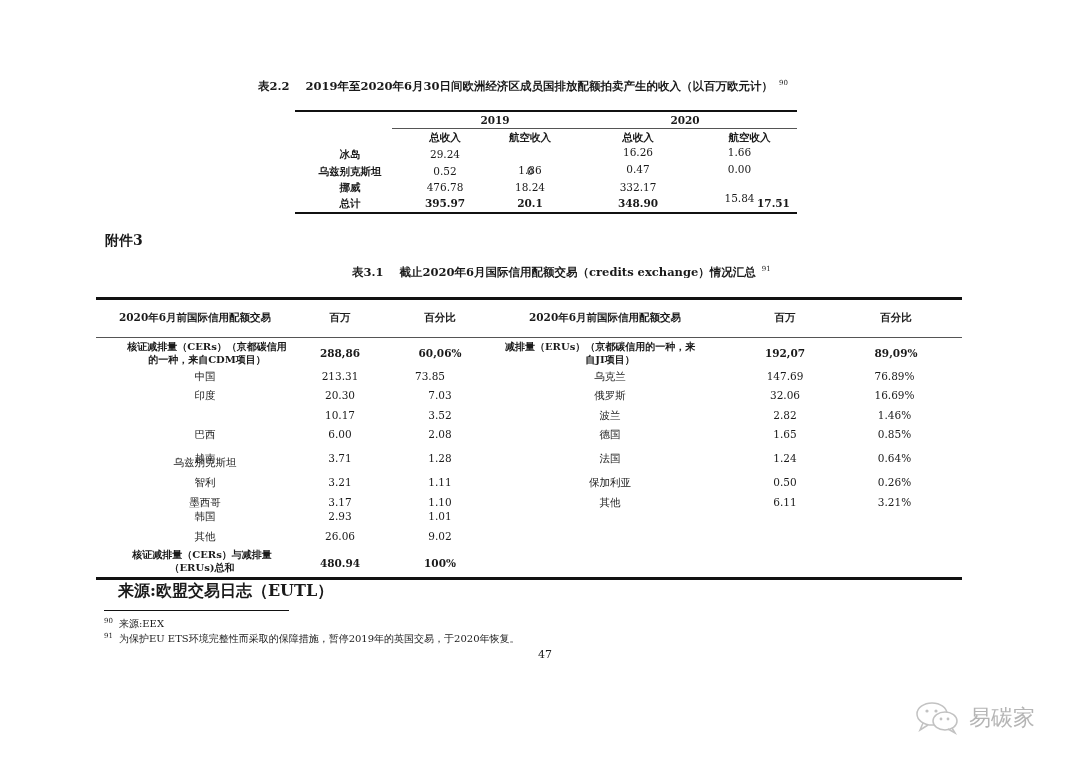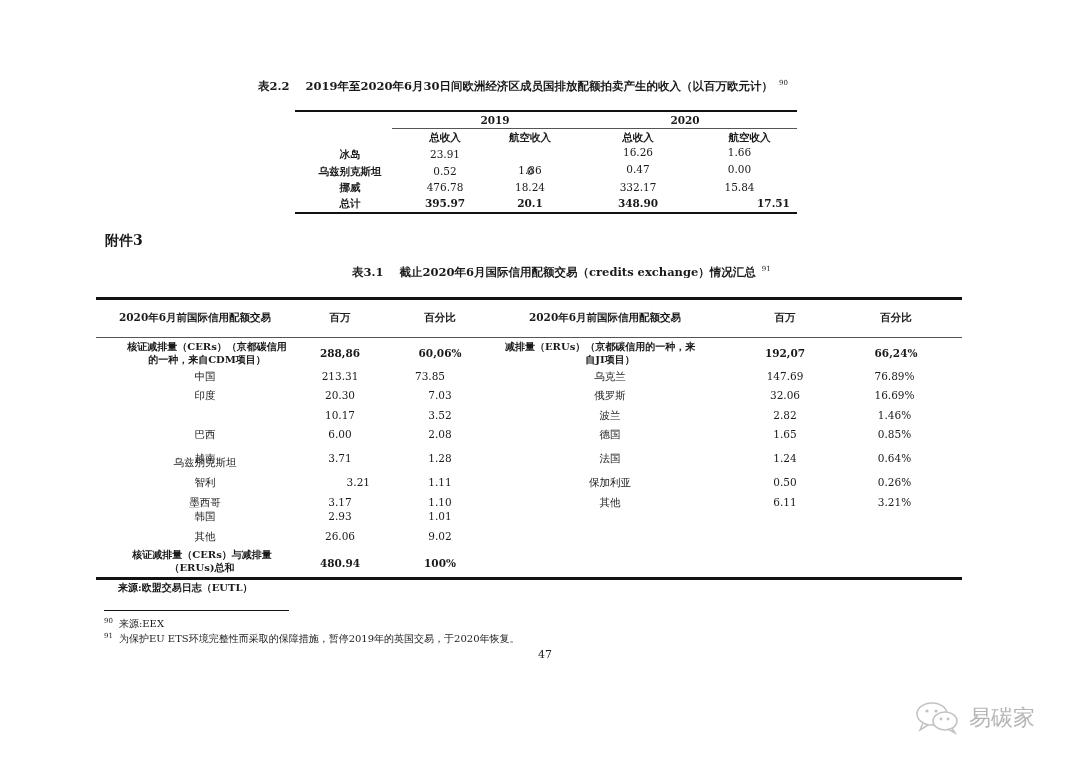--- a/index.html
+++ b/index.html
@@ -36,36 +36,36 @@
 
   <div class="cell b" style="left:455px; top:114px; width:80px;">2019</div>
   <div class="cell b" style="left:645px; top:114px; width:80px;">2020</div>
 
   <div class="cell b" style="left:410px; top:131px; width:70px;">总收入</div>
   <div class="cell b" style="left:495px; top:131px; width:70px;">航空收入</div>
   <div class="cell b" style="left:603px; top:131px; width:70px;">总收入</div>
   <div class="cell b" style="left:712px; top:131px; width:75px;">航空收入</div>
 
   <div class="cell b" style="left:310px; top:148px; width:80px;">冰岛</div>
-  <div class="cell" style="left:410px; top:148px; width:70px;">23.91</div>
+  <div class="cell" style="left:410px; top:148px; width:70px;">29.24</div>
   <div class="cell" style="left:495px; top:148px; width:70px;margin-top:16px;">1.86</div>
   <div class="cell" style="left:603px; top:146px; width:70px;">16.26</div>
   <div class="cell" style="left:712px; top:146px; width:55px;">1.66</div>
 
   <div class="cell b" style="left:310px; top:165px; width:80px;">乌兹别克斯坦</div>
   <div class="cell" style="left:410px; top:165px; width:70px;">0.52</div>
   <div class="cell" style="left:495px; top:165px; width:70px;">0</div>
   <div class="cell" style="left:603px; top:163px; width:70px;">0.47</div>
   <div class="cell" style="left:712px; top:163px; width:55px;">0.00</div>
 
   <div class="cell b" style="left:310px; top:181px; width:80px;">挪威</div>
   <div class="cell" style="left:410px; top:181px; width:70px;">476.78</div>
   <div class="cell" style="left:495px; top:181px; width:70px;">18.24</div>
   <div class="cell" style="left:603px; top:181px; width:70px;">332.17</div>
-  <div class="cell" style="left:712px; top:181px; width:55px;">15.84</div>
+  <div class="cell" style="left:712px; top:192px; width:55px;">15.84</div>
 
   <div class="cell b" style="left:310px; top:197px; width:80px;">总计</div>
   <div class="cell b" style="left:410px; top:197px; width:70px;">395.97</div>
   <div class="cell b" style="left:495px; top:197px; width:70px;">20.1</div>
   <div class="cell b" style="left:603px; top:197px; width:70px;">348.90</div>
   <div class="cell b" style="left:746px; top:197px; width:55px;">17.51</div>
 </div>
 
 <div class="abs bold" style="left:105px; top:232px; font-size:14px;">附件3</div>
 
@@ -107,21 +107,21 @@
 
   <div class="cell" style="left:150px; top:428px; width:110px;">巴西</div>
   <div class="cell" style="left:310px; top:428px; width:60px;">6.00</div>
   <div class="cell" style="left:410px; top:428px; width:60px;">2.08</div>
 
   <div class="cell" style="left:150px; top:452px; width:110px;">越南</div>
   <div class="cell" style="left:310px; top:452px; width:60px;">3.71</div>
   <div class="cell" style="left:410px; top:452px; width:60px;">1.28</div>
 
   <div class="cell" style="left:150px; top:476px; width:110px;">智利</div>
-  <div class="cell" style="left:310px; top:476px; width:60px;text-align:right;">3.21</div>
+  <div class="cell" style="left:310px; top:476px; width:60px;">3.21</div>
   <div class="cell" style="left:410px; top:476px; width:60px;">1.11</div>
 
   <div class="cell" style="left:150px; top:496px; width:110px;">墨西哥</div>
   <div class="cell" style="left:310px; top:496px; width:60px;">3.17</div>
   <div class="cell" style="left:410px; top:496px; width:60px;">1.10</div>
 
   <div class="cell" style="left:150px; top:510px; width:110px;">韩国</div>
   <div class="cell" style="left:310px; top:510px; width:60px;">2.93</div>
   <div class="cell" style="left:410px; top:510px; width:60px;">1.01</div>
 
@@ -130,21 +130,21 @@
   <div class="cell" style="left:410px; top:530px; width:60px;">9.02</div>
 
   <div class="cell b small" style="left:112px; top:548px; width:180px;">核证减排量（CERs）与减排量</div>
   <div class="cell b small" style="left:112px; top:561px; width:180px;">（ERUs)总和</div>
   <div class="cell b" style="left:310px; top:557px; width:60px;">480.94</div>
   <div class="cell b" style="left:410px; top:557px; width:60px;">100%</div>
 
   <div class="cell b small l" style="left:505px; top:340px; width:230px;">减排量（ERUs）（京都碳信用的一种，来</div>
   <div class="cell b small" style="left:560px; top:353px; width:100px;">自JI项目）</div>
   <div class="cell b" style="left:755px; top:347px; width:60px;">192,07</div>
-  <div class="cell b" style="left:866px; top:347px; width:60px;">66,24%</div>
+  <div class="cell b" style="left:866px; top:347px; width:60px;">89,09%</div>
 
   <div class="cell" style="left:570px; top:370px; width:80px;">乌克兰</div>
   <div class="cell" style="left:755px; top:370px; width:60px;">147.69</div>
   <div class="cell" style="left:862px; top:370px; width:65px;">76.89%</div>
 
   <div class="cell" style="left:570px; top:389px; width:80px;">俄罗斯</div>
   <div class="cell" style="left:755px; top:389px; width:60px;">32.06</div>
   <div class="cell" style="left:862px; top:389px; width:65px;">16.69%</div>
 
   <div class="cell" style="left:570px; top:409px; width:80px;">波兰</div>
@@ -160,21 +160,21 @@
   <div class="cell" style="left:862px; top:452px; width:65px;">0.64%</div>
 
   <div class="cell" style="left:570px; top:476px; width:80px;">保加利亚</div>
   <div class="cell" style="left:755px; top:476px; width:60px;">0.50</div>
   <div class="cell" style="left:862px; top:476px; width:65px;">0.26%</div>
 
   <div class="cell" style="left:570px; top:496px; width:80px;">其他</div>
   <div class="cell" style="left:755px; top:496px; width:60px;">6.11</div>
   <div class="cell" style="left:862px; top:496px; width:65px;">3.21%</div>
 
-  <div class="abs bold small" style="left:118px; top:581px; font-size:10px; white-space:nowrap;">来源:欧盟交易日志（EUTL）</div>
+  <div class="abs bold small" style="left:118px; top:581px; font-size:16px; white-space:nowrap;">来源:欧盟交易日志（EUTL）</div>
 </div>
 
 <div class="rule" style="left:104px; top:610px; width:185px; height:1px;"></div>
 <div class="abs footnote" style="left:104px; top:617px;">
   <span class="fn-num">90</span><span>来源:EEX</span>
 </div>
 <div class="abs footnote" style="left:104px; top:632px;">
   <span class="fn-num">91</span><span>为保护EU ETS环境完整性而采取的保障措施，暂停2019年的英国交易，于2020年恢复。</span>
 </div>
 <div class="abs" style="left:538px; top:648px; font-size:11px;">47</div>

